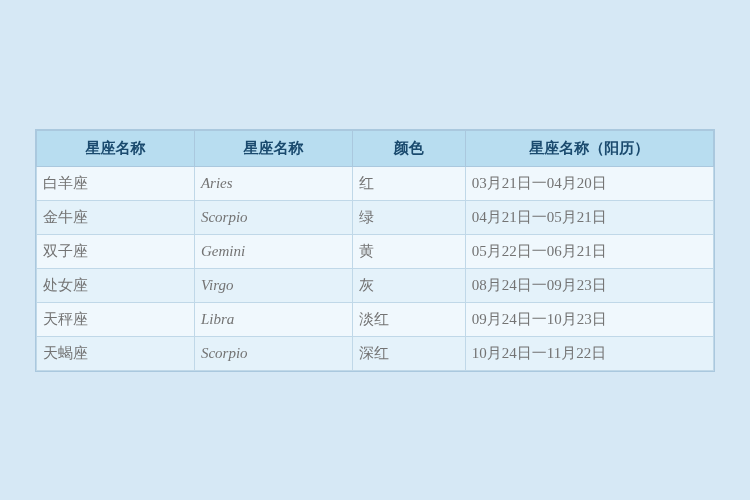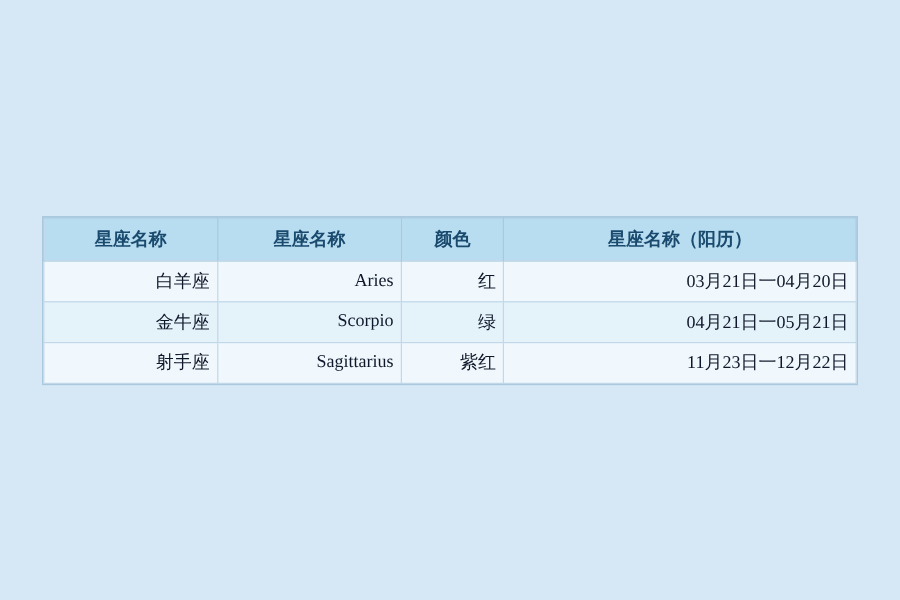--- a/index.html
+++ b/index.html
@@ -20,39 +20,40 @@
     table {
       width: 100%;
       border-collapse: collapse;
       font-size: 15px;
       color: #222;
     }
     thead tr {
       background-color: #b8ddf0;
     }
     thead th {
-      padding: 8px 6px;
+      padding: 8px 22px;
       border: 1px solid #aac8de;
       text-align: center;
       font-weight: bold;
       color: #1a4a6e;
     }
     tbody tr {
       background-color: #f0f8fd;
     }
     tbody tr:nth-child(even) {
       background-color: #e4f2fa;
     }
     tbody td {
       padding: 7px 6px;
       border: 1px solid #c0d8e8;
-      text-align: right;
-      color: #0f172a;
+      text-align: left;
+      color: #737373;
     }
     tbody td:nth-child(2) {
+      font-style: italic;
     }
   </style>
 </head>
 <body>
 
 <div class="table-wrapper">
   <table>
     <thead>
       <tr>
         <th>星座名称</th>
@@ -68,20 +69,38 @@
           <td>红</td>
           <td>03月21日一04月20日</td>
         </tr>
         <tr>
           <td>金牛座</td>
           <td>Scorpio</td>
           <td>绿</td>
           <td>04月21日一05月21日</td>
         </tr>
         <tr>
-          <td>射手座</td>
-          <td>Sagittarius</td>
-          <td>紫红</td>
-          <td>11月23日一12月22日</td>
+          <td>双子座</td>
+          <td>Gemini</td>
+          <td>黄</td>
+          <td>05月22日一06月21日</td>
+        </tr>
+        <tr>
+          <td>处女座</td>
+          <td>Virgo</td>
+          <td>灰</td>
+          <td>08月24日一09月23日</td>
+        </tr>
+        <tr>
+          <td>天秤座</td>
+          <td>Libra</td>
+          <td>淡红</td>
+          <td>09月24日一10月23日</td>
+        </tr>
+        <tr>
+          <td>天蝎座</td>
+          <td>Scorpio</td>
+          <td>深红</td>
+          <td>10月24日一11月22日</td>
         </tr>
       </tbody>
   </table>
 </div>
 
 </body></html>

